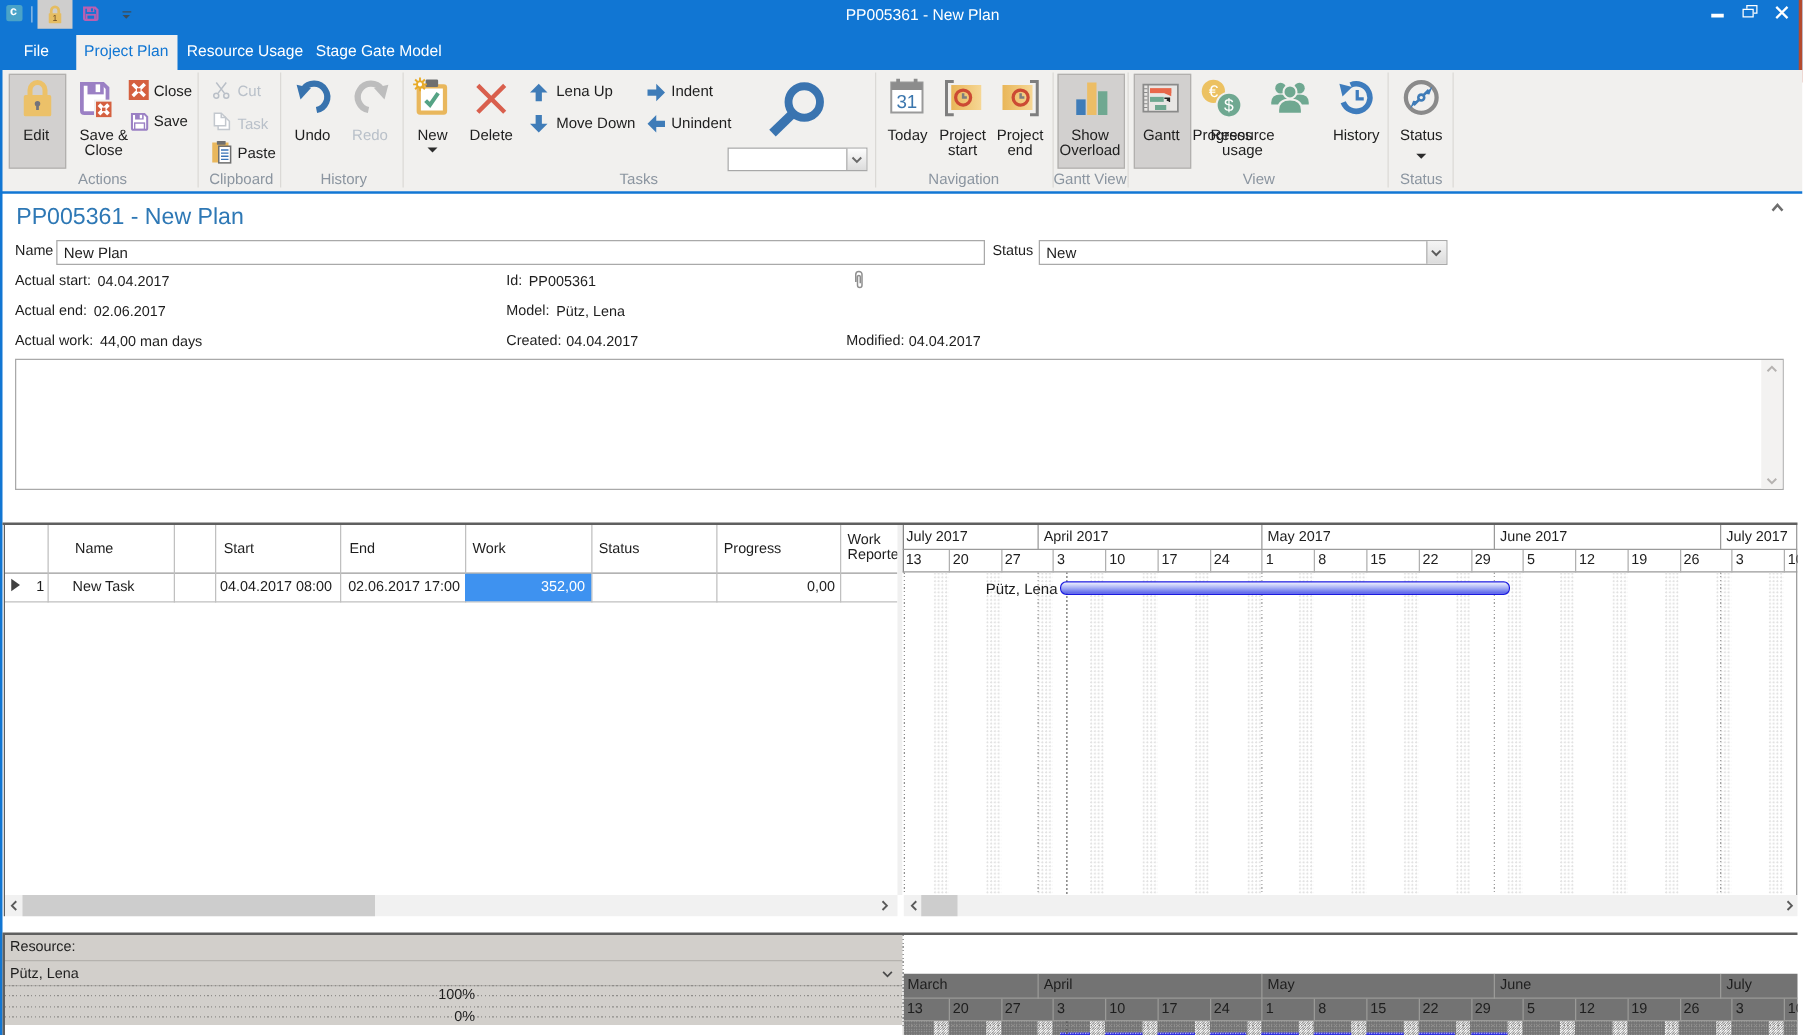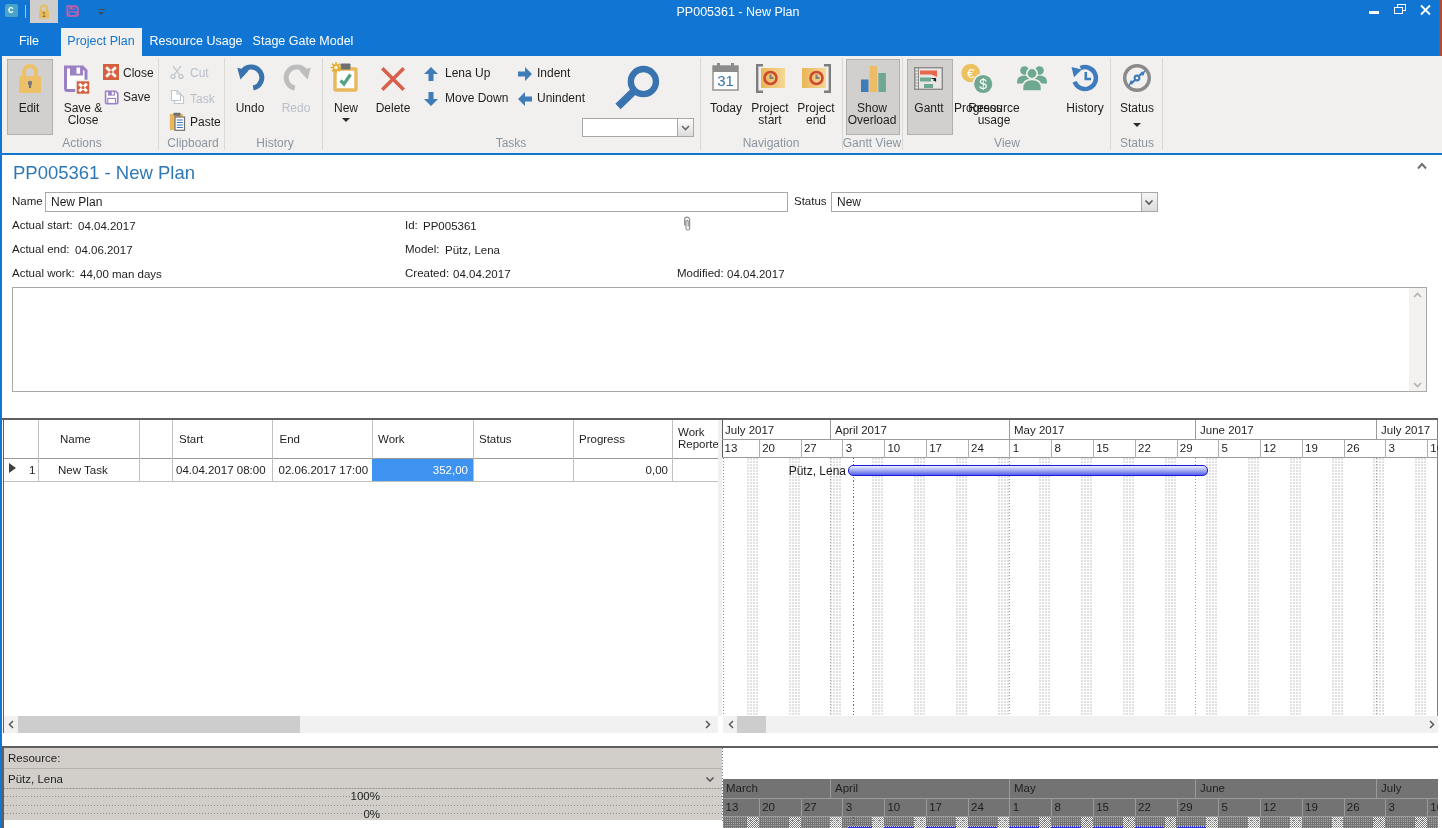--- a/index.html
+++ b/index.html
@@ -306,21 +306,21 @@
 <div class="a" style="left:12px;top:219px;font-size:11.5px">Actual start:</div>
 <div class="a" style="left:78px;top:220px;font-size:11.5px">04.04.2017</div>
 <div class="a" style="left:405px;top:219px;font-size:11.5px">Id:</div>
 <div class="a" style="left:423px;top:220px;font-size:11.5px">PP005361</div>
 <svg class="a" style="left:683px;top:217px" width="9" height="15" viewBox="0 0 9 15">
  <g fill="none" stroke="#8f8f8f" stroke-width="1.2">
   <path d="M1.6 8.5 V2.6 A2.3 2.3 0 0 1 6.6 2.6 V11.2 A1.8 1.8 0 0 1 3 11.2 V4.4 A1.1 1.1 0 0 1 5.2 4.4 V9.5"></path>
  </g>
 </svg>
 <div class="a" style="left:12px;top:243px;font-size:11.5px">Actual end:</div>
-<div class="a" style="left:75px;top:244px;font-size:11.5px">04.06.2017</div>
+<div class="a" style="left:75px;top:244px;font-size:11.5px">02.06.2017</div>
 <div class="a" style="left:405px;top:243px;font-size:11.5px">Model:</div>
 <div class="a" style="left:445px;top:244px;font-size:11.5px">Pütz, Lena</div>
 <div class="a" style="left:12px;top:267px;font-size:11.5px">Actual work:</div>
 <div class="a" style="left:80px;top:268px;font-size:11.5px">44,00 man days</div>
 <div class="a" style="left:405px;top:267px;font-size:11.5px">Created:</div>
 <div class="a" style="left:453px;top:268px;font-size:11.5px">04.04.2017</div>
 <div class="a" style="left:677px;top:267px;font-size:11.5px">Modified:</div>
 <div class="a" style="left:727px;top:268px;font-size:11.5px">04.04.2017</div>
 
 <div class="a" style="left:12px;top:287px;width:1415px;height:105px;background:#fff;border:1px solid #a9a9a9;box-sizing:border-box"></div>

